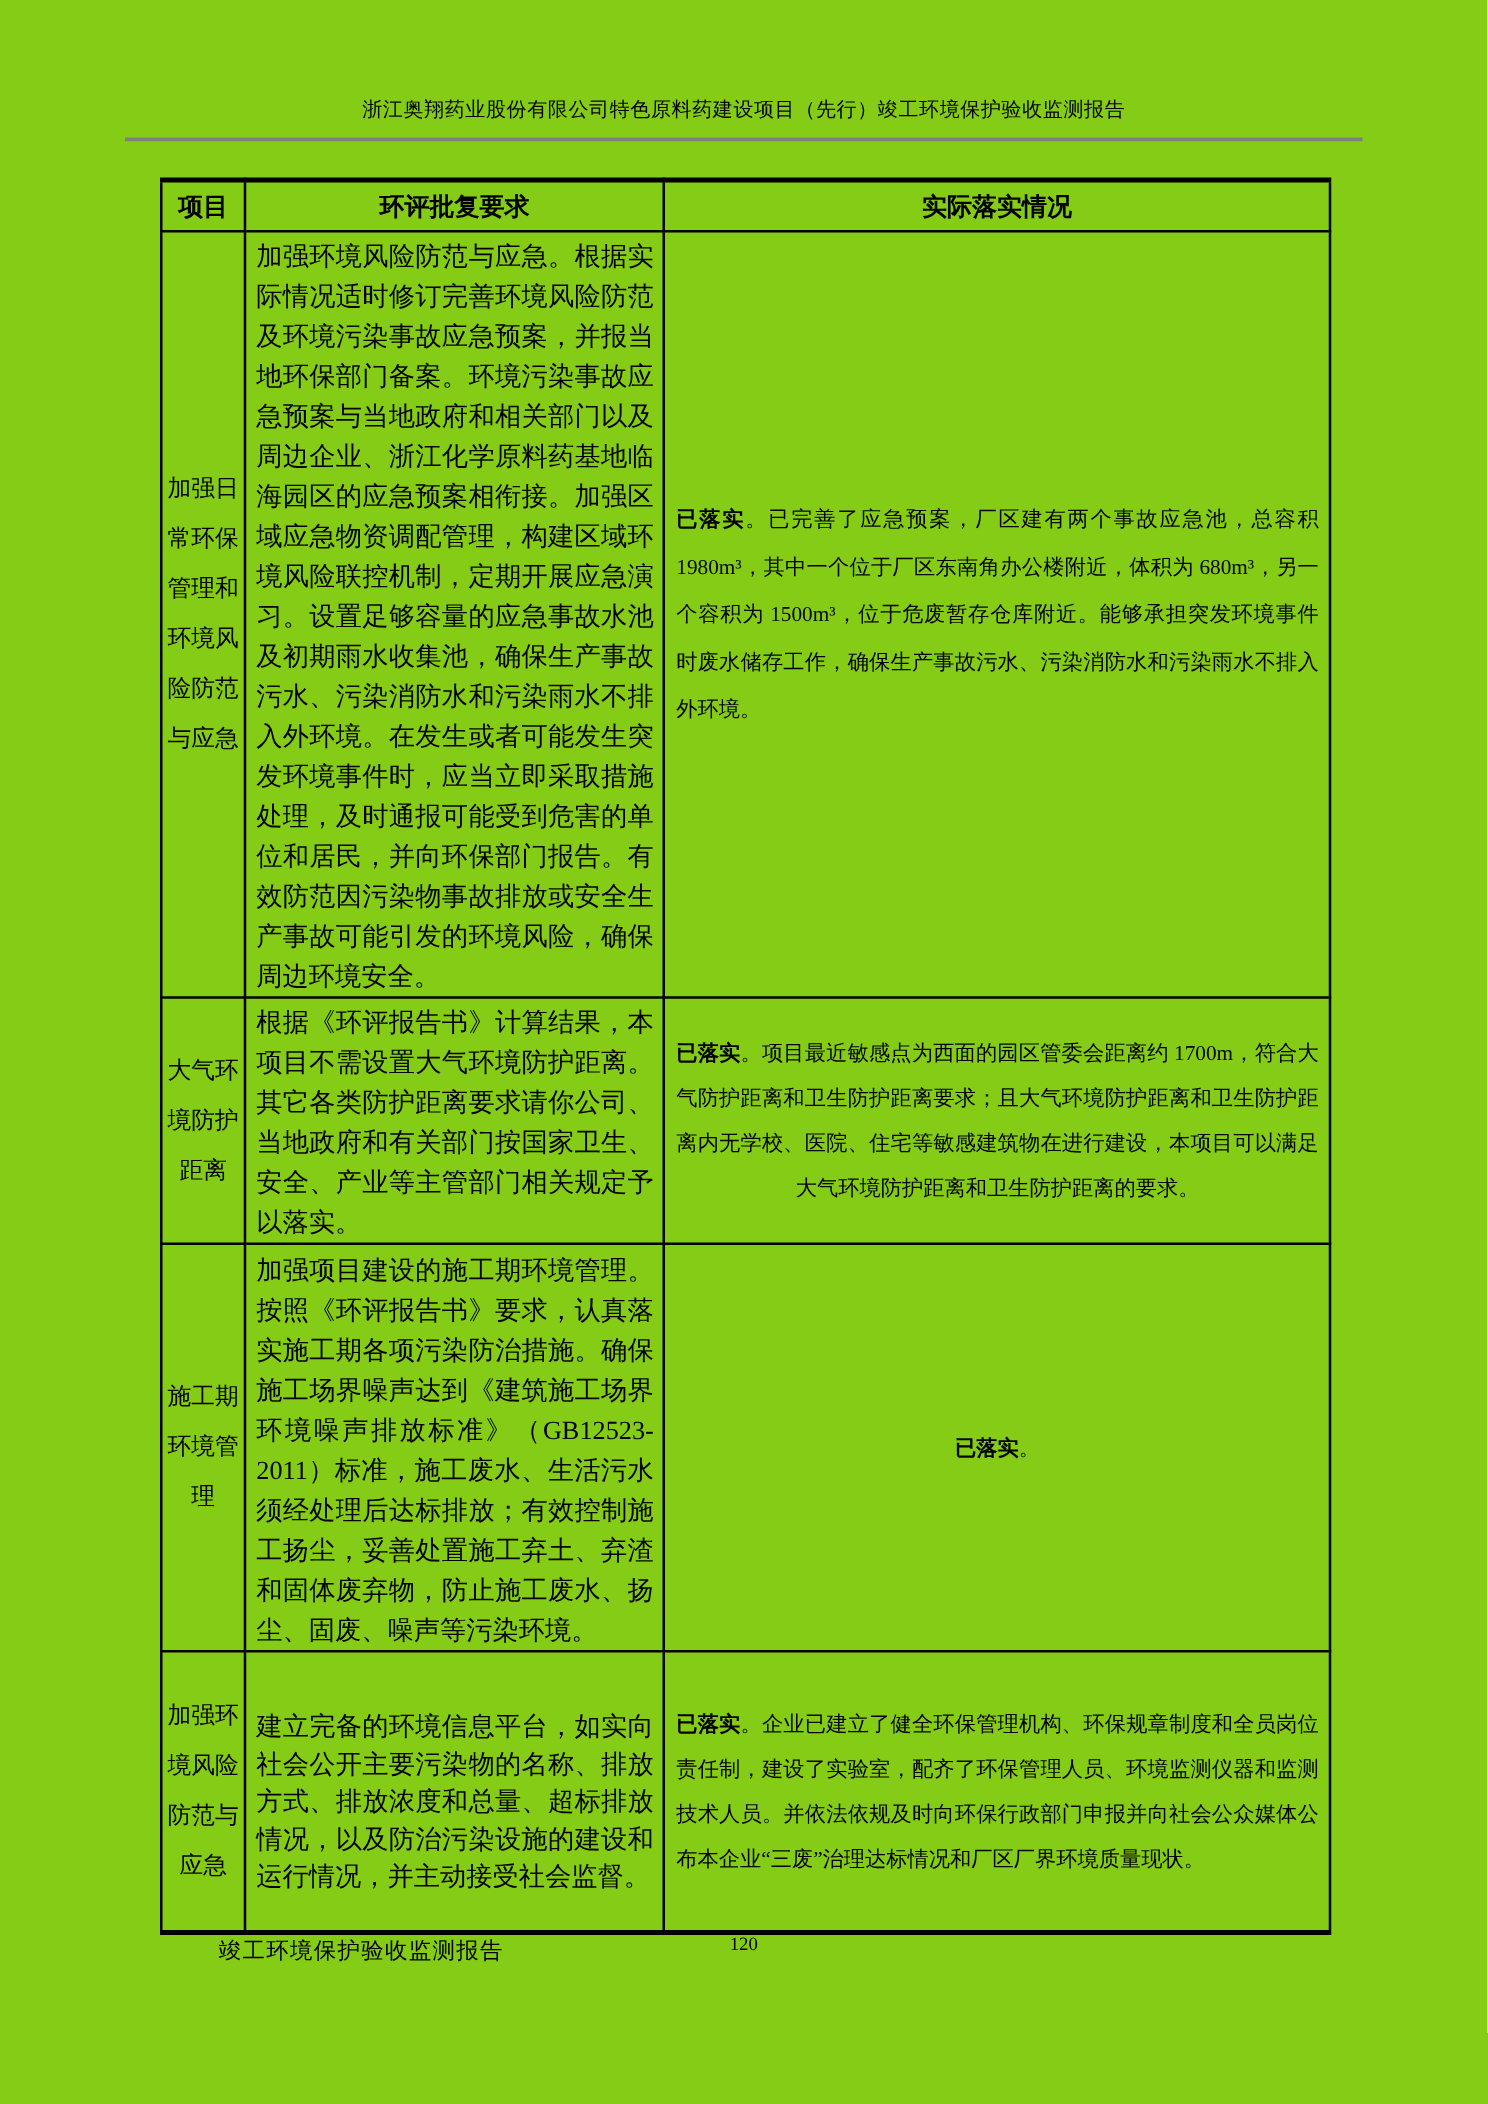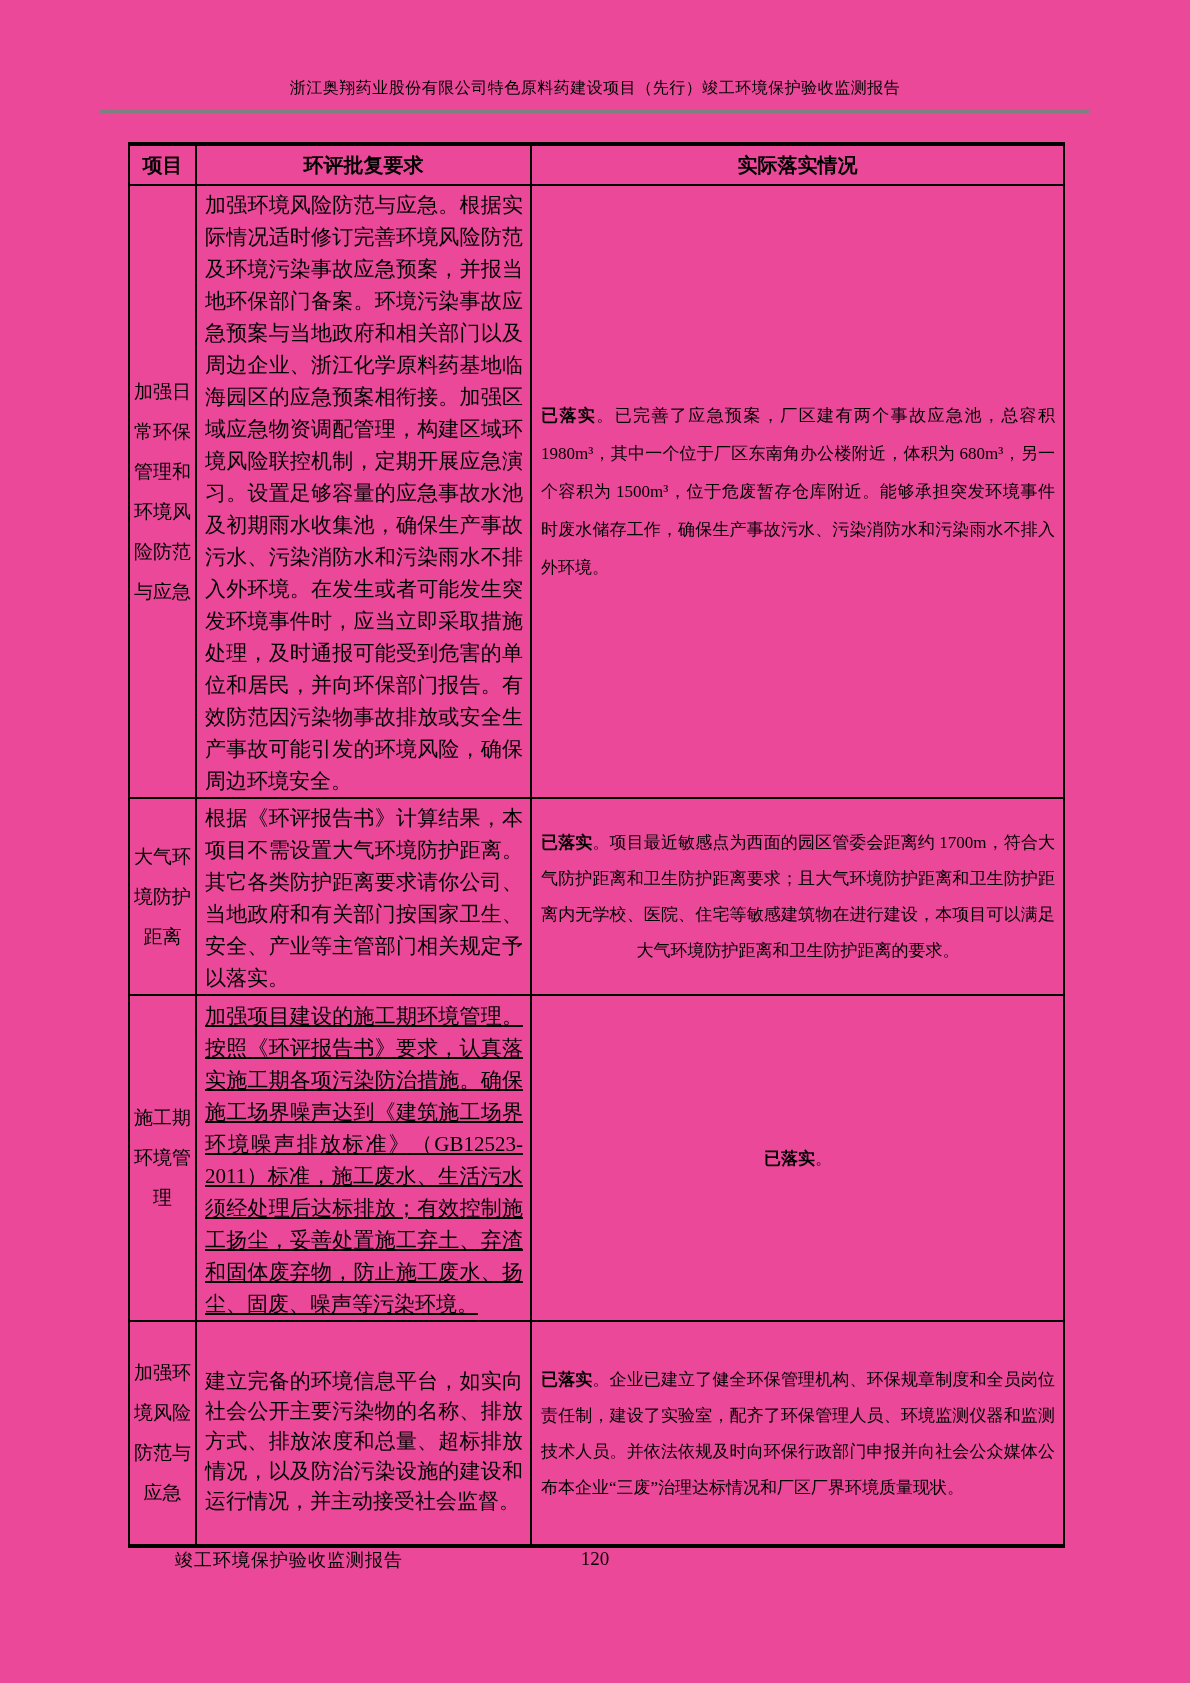--- a/index.html
+++ b/index.html
@@ -2,21 +2,21 @@
 <html><head>
 <meta charset="utf-8">
 <style>
   * { margin: 0; padding: 0; box-sizing: border-box; }
   html, body { background: #ffffff; }
   body { font-family: "Liberation Serif", "DejaVu Serif", serif; color: #000; }
   .page {
     position: relative;
     width: 1190px;
     height: 1683px;
-    background: #ec4899;
+    background: #84cc16;
     overflow: hidden;
   }
   .doc-header {
     position: absolute;
     left: 100px; top: 78px; width: 990px;
     text-align: center;
     font-size: 16px;
     letter-spacing: 0.5px;
     white-space: nowrap;
   }
@@ -70,34 +70,34 @@
     text-align: justify;
     padding: 1px 8px 0 9px;
   }
   tr.r0 { height: 557px; }
   tr.r1 { height: 182px; }
   tr.r2 { height: 293px; }
   tr.r3 { height: 225px; }
   tr.r0 td.impl-cell { vertical-align: middle; line-height: 38px; }
   tr.r1 td.impl-cell { text-align-last: center; }
   tr.r2 td.impl-cell { text-align: center; text-align-last: center; vertical-align: middle; margin-top: 24px; }
-  tr.r2 td.req-cell  { padding-top: 4px; text-decoration: underline; }
+  tr.r2 td.req-cell  { padding-top: 4px; }
   tr.r3 td.req-cell  { vertical-align: middle; line-height: 30px; padding-top: 16px; }
   .status-bold { font-weight: bold; }
   .page-footer-org {
     position: absolute;
     left: 175px; top: 1548px;
     font-size: 18px;
     letter-spacing: 1px;
   }
   .page-footer-num {
     position: absolute;
     left: 0; top: 1548px; width: 1190px;
     text-align: center;
-    font-size: 19px;
+    font-size: 15px;
   }
 </style>
 </head>
 <body>
 
 <div class="page">
 
   <div class="doc-header">浙江奥翔药业股份有限公司特色原料药建设项目（先行）竣工环境保护验收监测报告</div>
   <div class="doc-header-rule"></div>
 

